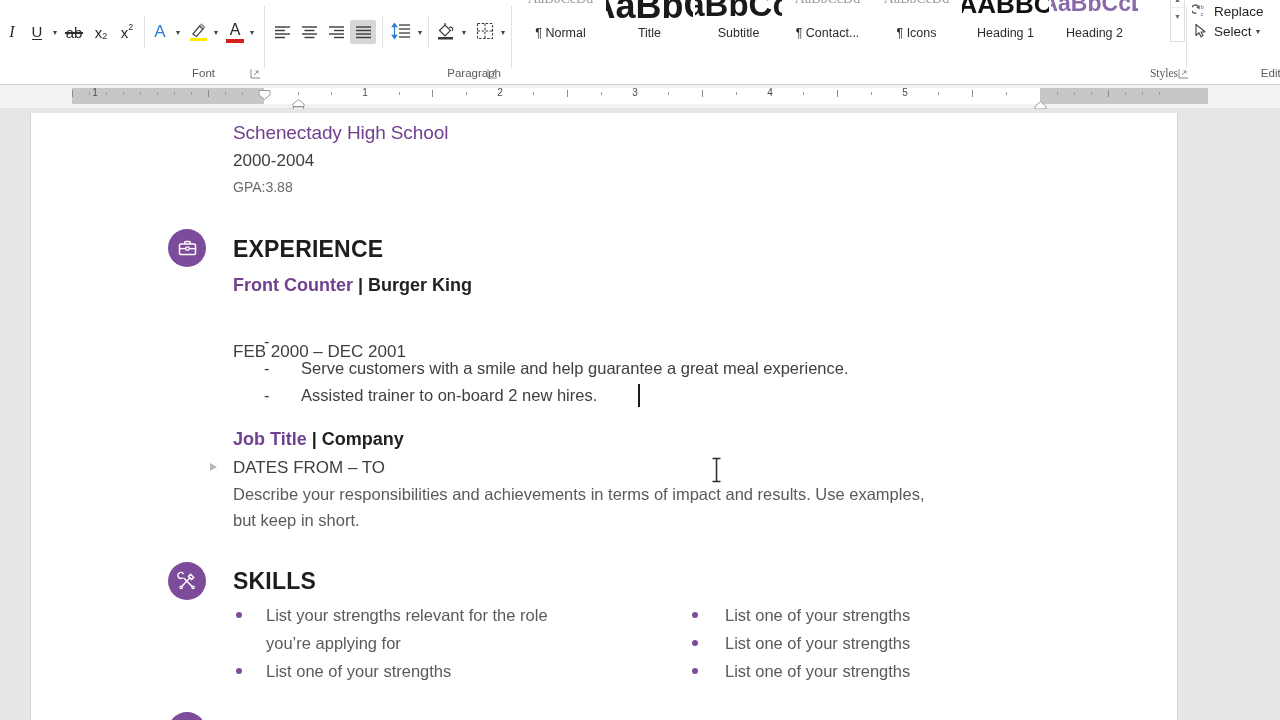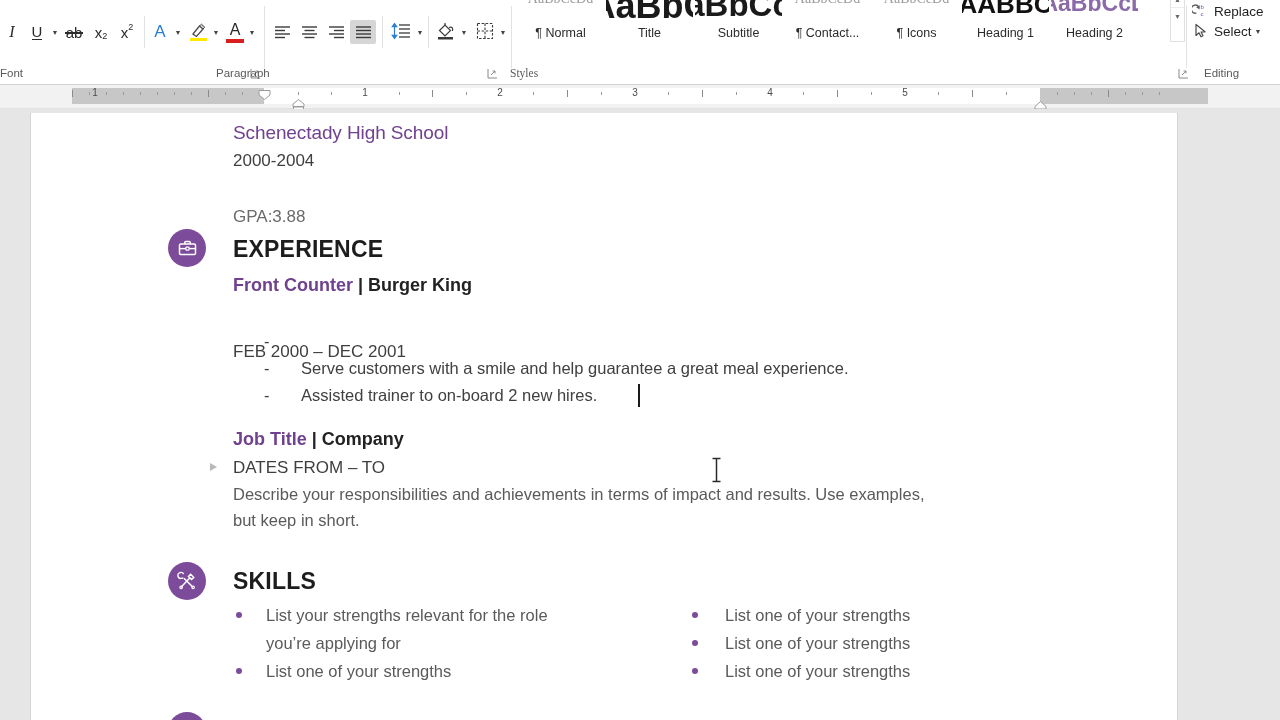--- a/index.html
+++ b/index.html
@@ -16,21 +16,21 @@
     position: absolute; left: 0; top: 0;
     width: 1280px; height: 85px;
     background: #ffffff;
     border-bottom: 1px solid #d4d4d4;
   }
   .ribbon-group {
     position: absolute; top: 0; height: 84px;
   }
   .group-label {
     position: absolute; bottom: 5px; left: 0; width: 100%;
-    text-align: left;
+    text-align: right;
     font-size: 11.5px; color: #5a5a5a;
     font-family: "Liberation Sans", sans-serif;
   }
   .group-sep {
     position: absolute; top: 6px; width: 1px; height: 62px;
     background: #e2e2e2;
   }
   .dlg-launch {
     position: absolute; bottom: 4px;
     width: 12px; height: 12px;
@@ -152,21 +152,21 @@
     font-family: "Liberation Sans", sans-serif;
     color: #404040;
   }
   .dt { position: absolute; white-space: nowrap; }
 
   .school-name {
     font-size: 19px; font-weight: normal; color: #70418f;
     letter-spacing: -0.1px;
   }
   .sub-line { font-size: 17px; color: #3f3f3f; }
-  .gpa-line { font-size: 17px; color: #6b6b6b; margin-top: 28px; }
+  .gpa-line { font-size: 14px; color: #6b6b6b; }
 
   .sec-icon {
     position: absolute;
     width: 38px; height: 38px; border-radius: 50%;
     background: #7c4b9a;
     display: flex; align-items: center; justify-content: center;
   }
   .sec-head {
     position: absolute;
     font-size: 23px; font-weight: bold; color: #1d1d1d;

